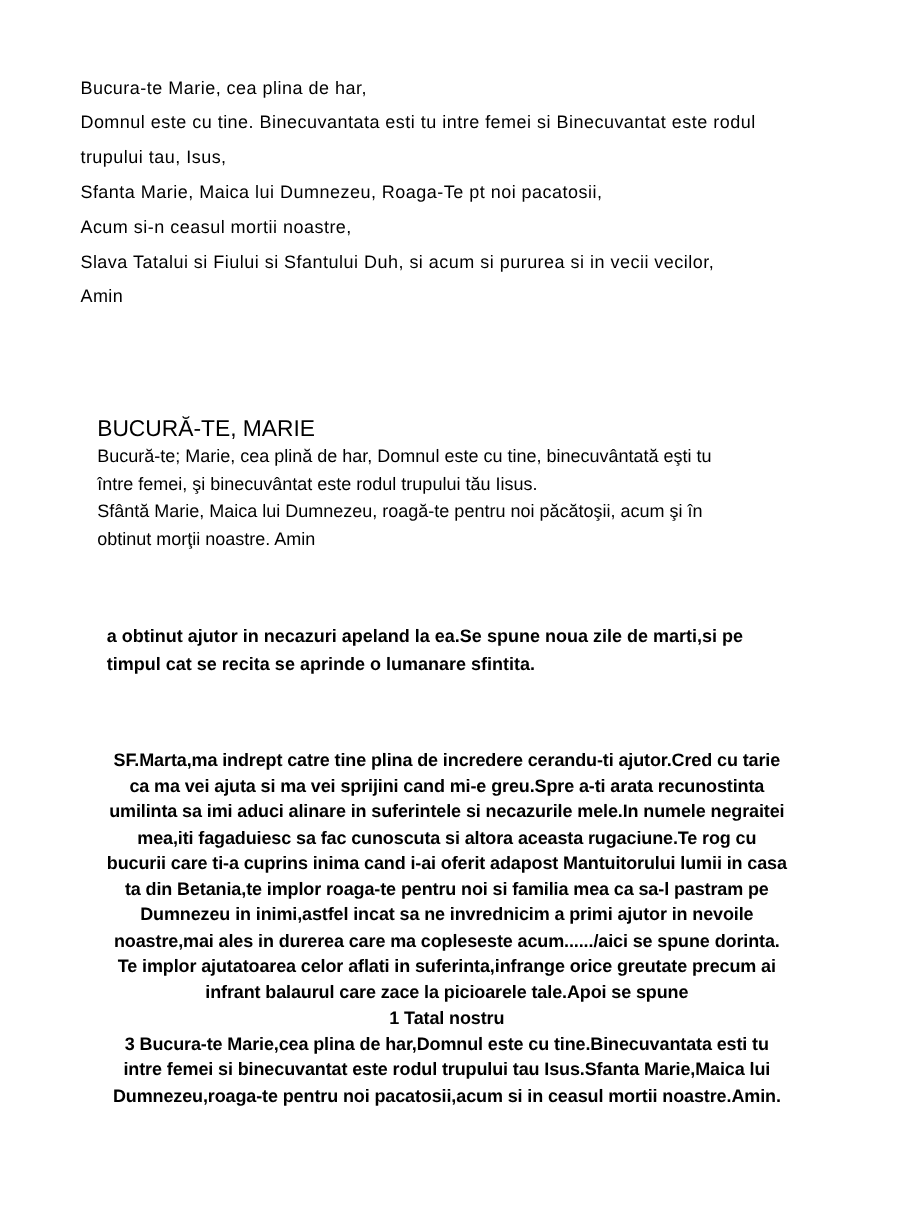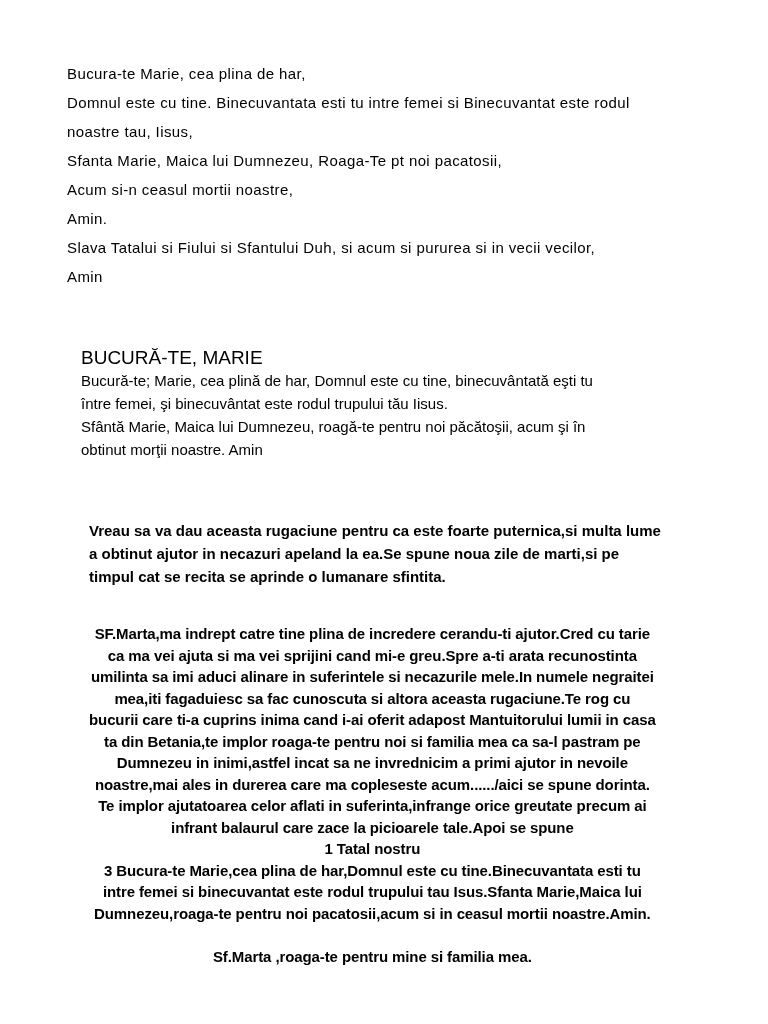--- a/index.html
+++ b/index.html
@@ -69,56 +69,53 @@
   }
 </style>
 </head>
 <body>
 
 <div class="page">
 
   <div id="section-hail-mary-plain" class="section">
       <div class="line">Bucura-te Marie, cea plina de har,</div>
       <div class="line">Domnul este cu tine. Binecuvantata esti tu intre femei si Binecuvantat este rodul</div>
-      <div class="line">noastre tau, Iisus,</div>
+      <div class="line">trupului tau, Isus,</div>
       <div class="line">Sfanta Marie, Maica lui Dumnezeu, Roaga-Te pt noi pacatosii,</div>
       <div class="line">Acum si-n ceasul mortii noastre,</div>
-      <div class="line">Amin.</div>
       <div class="line">Slava Tatalui si Fiului si Sfantului Duh, si acum si pururea si in vecii vecilor,</div>
       <div class="line">Amin</div>
     </div>
 
   <div id="section-bucura-te-marie" class="section">
     <div class="heading">BUCURĂ-TE, MARIE</div>
     <div>
         <div class="line">Bucură-te; Marie, cea plină de har, Domnul este cu tine, binecuvântată eşti tu</div>
         <div class="line">între femei, şi binecuvântat este rodul trupului tău Iisus.</div>
         <div class="line">Sfântă Marie, Maica lui Dumnezeu, roagă-te pentru noi păcătoşii, acum şi în</div>
         <div class="line">obtinut morţii noastre. Amin</div>
       </div>
   </div>
 
   <div id="section-intro-note" class="section">
-      <div class="line">Vreau sa va dau aceasta rugaciune pentru ca este foarte puternica,si multa lume</div>
       <div class="line">a obtinut ajutor in necazuri apeland la ea.Se spune noua zile de marti,si pe</div>
       <div class="line">timpul cat se recita se aprinde o lumanare sfintita.</div>
     </div>
 
   <div id="section-sf-marta-prayer" class="section">
       <div class="line">SF.Marta,ma indrept catre tine plina de incredere cerandu-ti ajutor.Cred cu tarie</div>
       <div class="line">ca ma vei ajuta si ma vei sprijini cand mi-e greu.Spre a-ti arata recunostinta</div>
       <div class="line">umilinta sa imi aduci alinare in suferintele si necazurile mele.In numele negraitei</div>
       <div class="line">mea,iti fagaduiesc sa fac cunoscuta si altora aceasta rugaciune.Te rog cu</div>
       <div class="line">bucurii care ti-a cuprins inima cand i-ai oferit adapost Mantuitorului lumii in casa</div>
       <div class="line">ta din Betania,te implor roaga-te pentru noi si familia mea ca sa-l pastram pe</div>
       <div class="line">Dumnezeu in inimi,astfel incat sa ne invrednicim a primi ajutor in nevoile</div>
       <div class="line">noastre,mai ales in durerea care ma copleseste acum....../aici se spune dorinta.</div>
       <div class="line">Te implor ajutatoarea celor aflati in suferinta,infrange orice greutate precum ai</div>
       <div class="line">infrant balaurul care zace la picioarele tale.Apoi se spune</div>
       <div class="line">1 Tatal nostru</div>
       <div class="line">3 Bucura-te Marie,cea plina de har,Domnul este cu tine.Binecuvantata esti tu</div>
       <div class="line">intre femei si binecuvantat este rodul trupului tau Isus.Sfanta Marie,Maica lui</div>
       <div class="line">Dumnezeu,roaga-te pentru noi pacatosii,acum si in ceasul mortii noastre.Amin.</div>
       <div class="line">&nbsp;</div>
-      <div class="line">Sf.Marta ,roaga-te pentru mine si familia mea.</div>
     </div>
 
 </div>
 
 </body></html>

